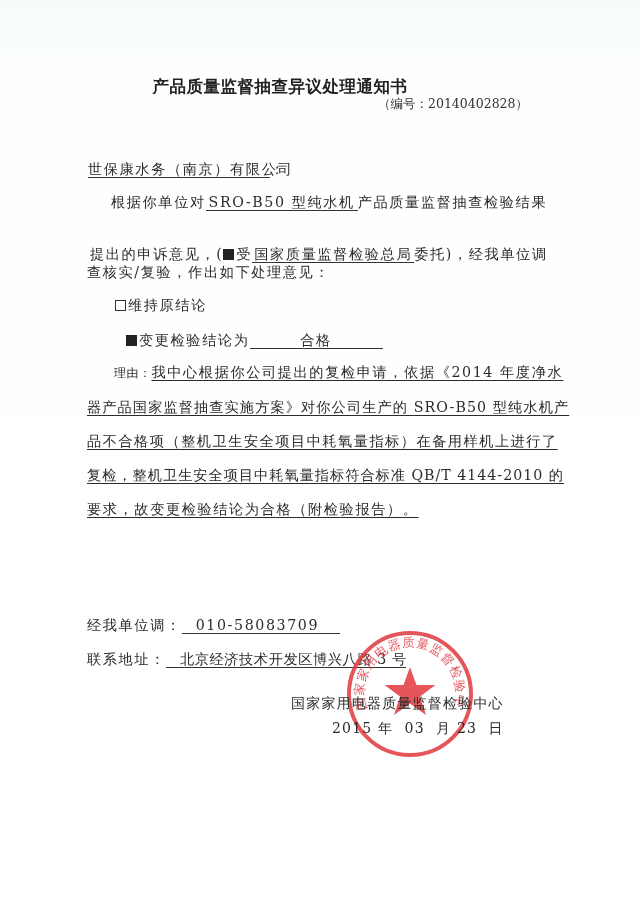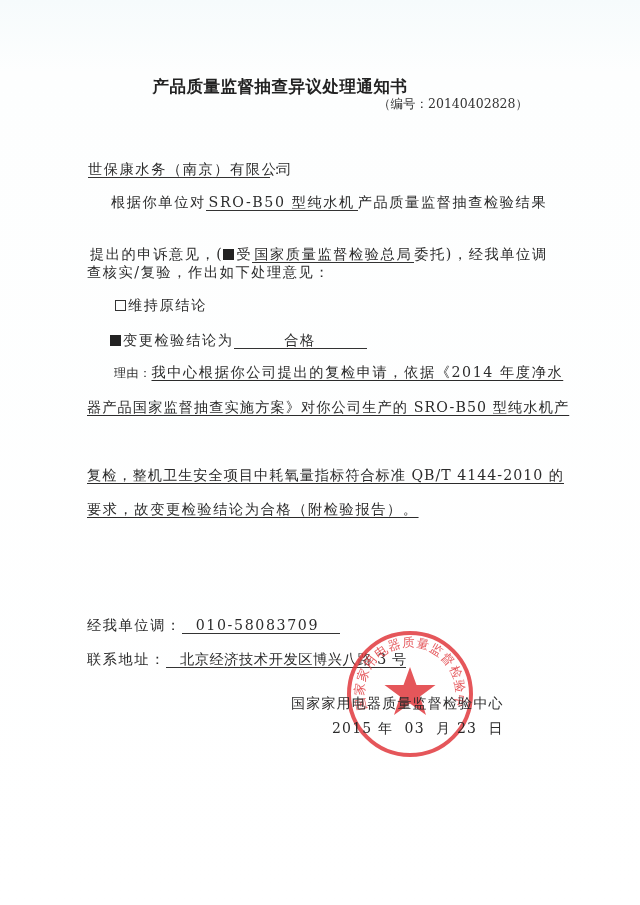--- a/index.html
+++ b/index.html
@@ -42,28 +42,29 @@
     <span>根据你单位对</span><span class="blank" style="width:152px;">SRO-B50 型纯水机</span><span>产品质量监督抽查检验结果</span>
   </div>
   <div class="line" style="left:90px; top:229px;margin-top:16px;">
     <span>提出的申诉意见，(</span><span class="box filled"></span><span>受</span><span class="blank" style="width:162px;">国家质量监督检验总局</span><span>委托)，经我单位调</span>
   </div>
   <div class="line" style="left:87px; top:263px;">查核实/复验，作出如下处理意见：</div>
 
   <div class="line" style="left:115px; top:296px;">
     <span class="box empty"></span><span>维持原结论</span>
   </div>
-  <div class="line" style="left:110px; top:331px;">
+  <div class="line" style="left:126px; top:331px;">
     <span class="box filled"></span><span>变更检验结论为</span><span class="blank" style="width:133px;">合格</span>
   </div>
 
   <div class="line" style="left:114px; top:363px;">
     <span class="reason-label">理由：</span><span class="u">我中心根据你公司提出的复检申请，依据《2014 年度净水</span>
   </div>
   <div class="line u" style="left:87px; top:398px; letter-spacing:1.1px;">器产品国家监督抽查实施方案》对你公司生产的 SRO-B50 型纯水机产</div>
+  <div class="line u" style="left:87px; top:432px; letter-spacing:1.5px;">品不合格项（整机卫生安全项目中耗氧量指标）在备用样机上进行了</div>
   <div class="line u" style="left:87px; top:466px; letter-spacing:1.0px;">复检，整机卫生安全项目中耗氧量指标符合标准 QB/T 4144-2010 的</div>
   <div class="line u" style="left:87px; top:500px;">要求，故变更检验结论为合格（附检验报告）。</div>
 
   <div class="line" style="left:87px; top:616px;">
     <span>经我单位调：</span><span class="blank" style="width:158px; text-align:left; padding-left:14px; box-sizing:border-box;">010-58083709</span>
   </div>
   <div class="line" style="left:87px; top:650px;">
     <span>联系地址：</span><span class="blank" style="width:240px; text-align:center; padding-left:14px; box-sizing:border-box; letter-spacing:0.6px;">北京经济技术开发区博兴八路 3 号</span>
   </div>
 

